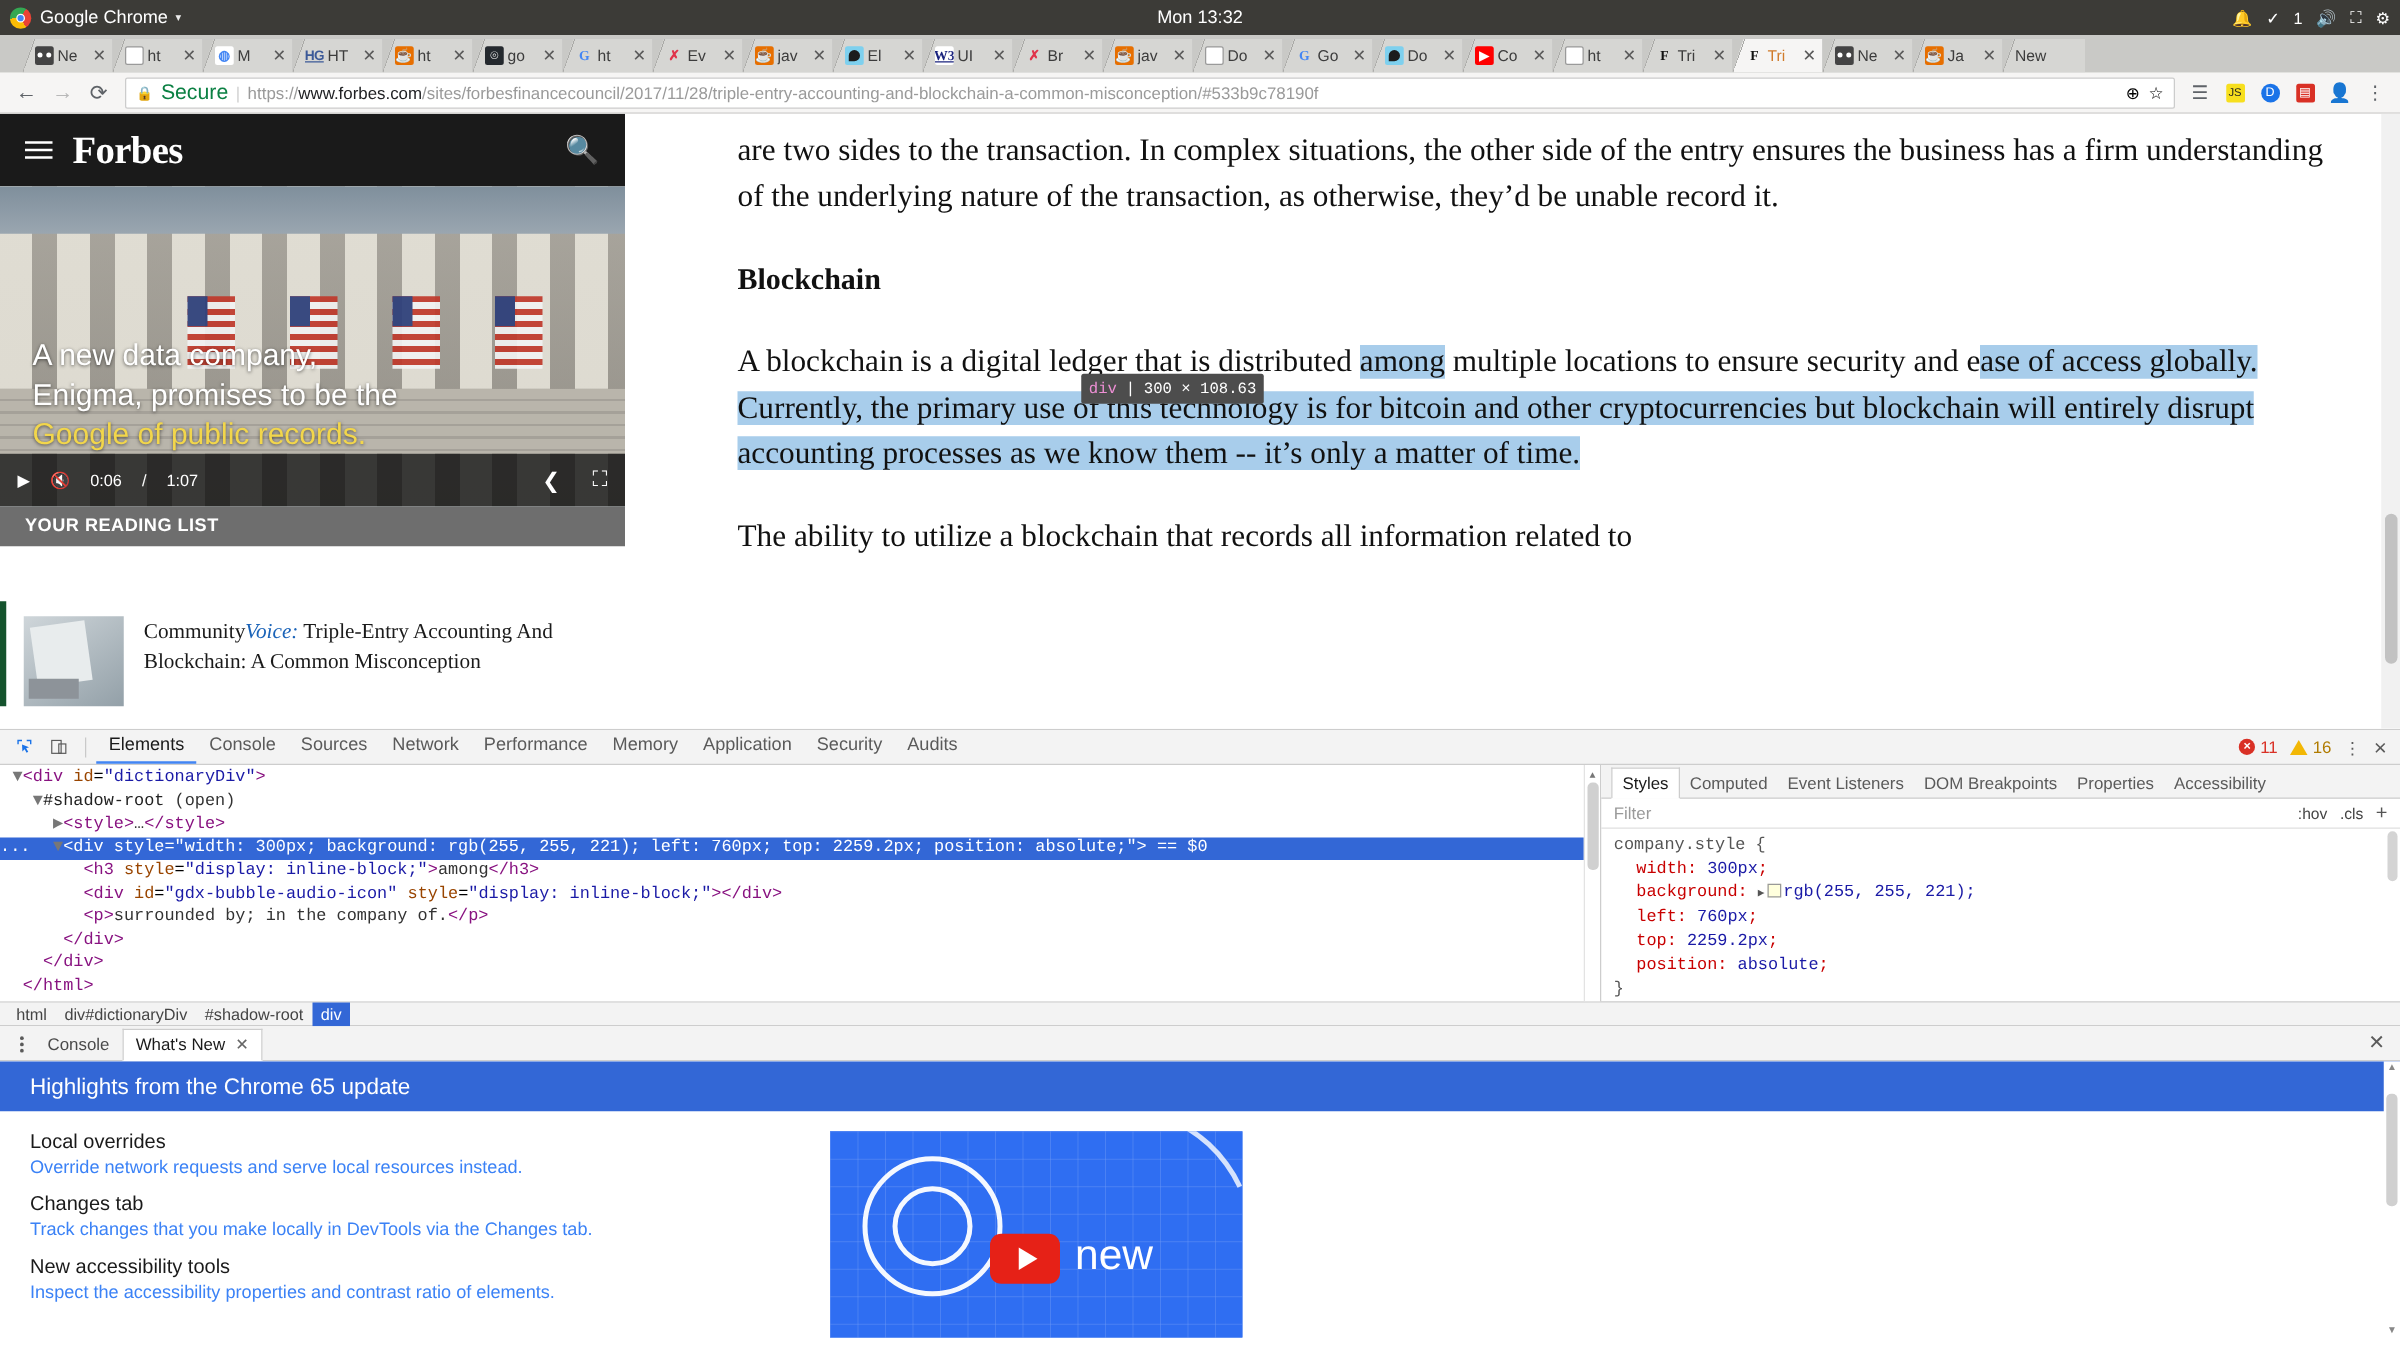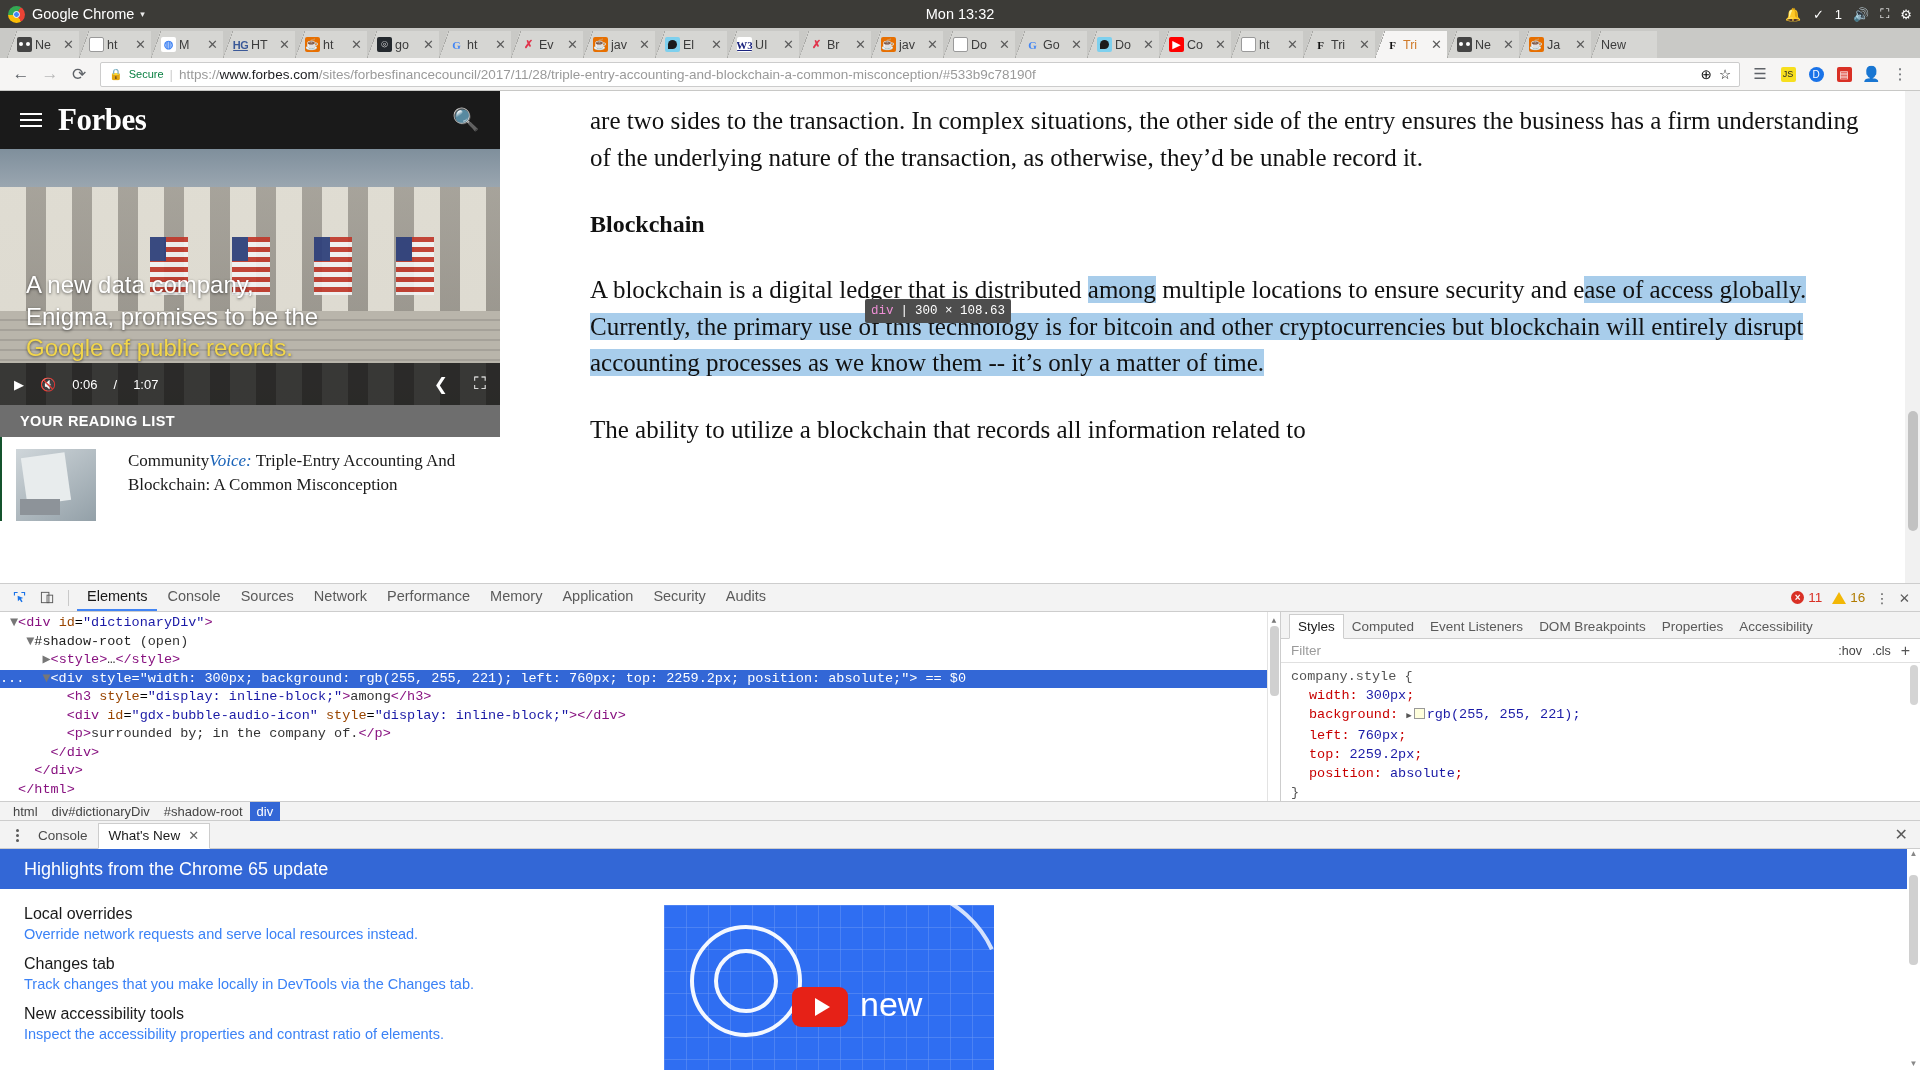--- a/index.html
+++ b/index.html
@@ -17,21 +17,21 @@
   #os-bar .appname { font-size: 14.5px; }
   #os-bar .caret { margin-left: 6px; font-size: 9px; opacity: .9; }
   #os-clock { position: absolute; left: 0; right: 0; text-align: center;
     font-size: 14.5px; pointer-events: none; }
   #os-right { margin-left: auto; display: flex; align-items: center; gap: 11px;
     font-size: 13px; z-index: 2; }
   #os-right .ic { display: inline-flex; align-items: center; gap: 4px; }
 
   
   #tabstrip { height: 30px; background: #c9c9c6; display: flex; align-items: flex-end;
-    padding-left: 7px; position: relative; }
+    padding-left: 18px; position: relative; }
   .tab { height: 27px; width: 72px; background: #d6d6d3; display: flex;
     align-items: center; gap: 3px; padding: 0 5px 0 9px; font-size: 12.5px;
     color: #3c3c3c; position: relative; flex: none;
     clip-path: polygon(9px 0, 100% 0, calc(100% - 0px) 100%, 0 100%);
     border-left: 1px solid #a9a9a6; }
   .tab::before { content: ""; position: absolute; left: -1px; top: 0; bottom: 0;
     width: 10px; background: linear-gradient(to bottom right, transparent 48%, #a9a9a6 48%, #a9a9a6 52%, transparent 52%); }
   .tab.active { background: #f6f5f4; z-index: 3; }
   .tab .favicon { width: 15px; height: 15px; flex: none; display: inline-flex;
     align-items: center; justify-content: center; font-size: 11px; overflow: hidden;
@@ -72,21 +72,21 @@
   
   #toolbar { height: 33px; background: #f6f5f4; display: flex; align-items: center;
     padding: 0 8px; gap: 3px; border-bottom: 1px solid #c8c8c6; }
   .navbtn { width: 26px; height: 26px; display: flex; align-items: center;
     justify-content: center; color: #5f6368; font-size: 17px; flex: none; }
   .navbtn.dim { color: #b8b8b8; }
   #omnibox { flex: 1; height: 25px; background: #fff; border: 1px solid #ccc;
     border-radius: 2px; display: flex; align-items: center; padding: 0 8px;
     font-size: 13.5px; gap: 6px; margin: 0 5px; overflow: hidden; }
   #omnibox .lock { color: #0b8043; font-size: 11px; }
-  #omnibox .secure { color: #0b8043; font-size: 11px; }
+  #omnibox .secure { color: #0b8043; font-size: 17px; }
   #omnibox .divider { color: #d0d0d0; }
   #omnibox .url { white-space: nowrap; overflow: hidden; font-size: 13.5px; }
   #omnibox .url .dim { color: #9a9a9a; }
   #omnibox .url .strong { color: #202124; }
   #omnibox-right { display: flex; align-items: center; gap: 7px; margin-left: auto; padding-left: 8px;}
   #toolbar-right { display: flex; align-items: center; gap: 4px; flex: none; }
   .tbicon { width: 24px; height: 24px; display: flex; align-items: center;
     justify-content: center; font-size: 15px; color: #5f6368; flex: none; }
   .ext-js { background: #f7df1e; color: #222; font-size: 9px; font-weight: normal;
     width: 15px; height: 15px; display: flex; align-items: center; justify-content: center;
@@ -131,22 +131,22 @@
     font-family: "Liberation Sans", sans-serif; font-size: 24px; font-weight: normal;
     line-height: 1.32; color: #ffffff; text-shadow: 0 1px 3px rgba(0,0,0,.6); }
   #video .caption .hl { color: #f2d64b; }
   #video-controls { position: absolute; left: 0; right: 0; bottom: 0; height: 42px;
     background: rgba(20,20,20,.82); display: flex; align-items: center;
     color: #fff; padding: 0 14px; gap: 16px; font-size: 13px; }
   #video-controls .right { margin-left: auto; display: flex; gap: 26px; font-size: 17px; }
   #reading-list { height: 32px; background: #6e6e6e; color: #fff; display: flex;
     align-items: center; padding: 0 20px; font-size: 14.5px; font-weight: bold;
     letter-spacing: .4px; }
-  #rl-item { display: flex; padding: 12px 14px 0 14px; gap: 32px;
-    border-left: 2px solid #14532d; }
+  #rl-item { display: flex; padding: 12px 14px 0 14px; gap: 16px;
+    border-left: 5px solid #14532d; margin-top: 44px; }
   #rl-item .thumb { width: 80px; height: 72px; flex: none;
     background: linear-gradient(145deg,#cfd6da,#93a0a8); position: relative; overflow:hidden;}
   #rl-item .thumb::before { content:""; position:absolute; left:8px; top:6px; width:44px;
     height:48px; background: #e8eced; transform: rotate(-8deg); }
   #rl-item .thumb::after { content:""; position:absolute; left:4px; bottom:6px; width:40px;
     height:16px; background: #8d9399; }
   #rl-item .txt { font-family: "Liberation Serif", serif; font-size: 17px;
     line-height: 1.42; color: #1a1a1a; }
   #rl-item .txt i { color: #1a63b8; }
 

